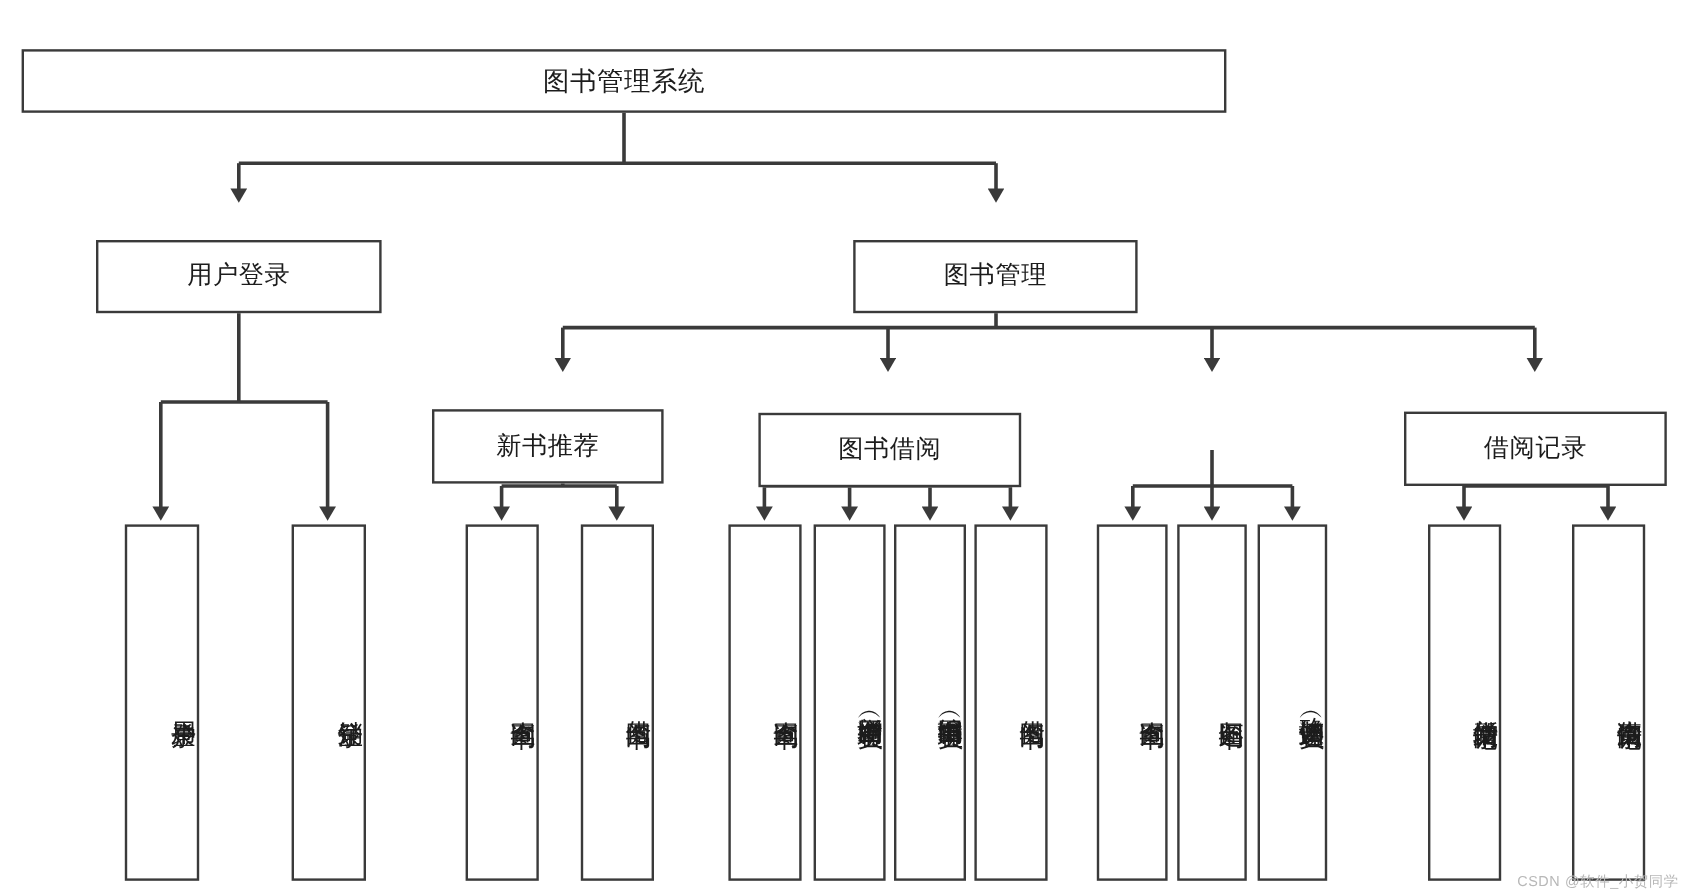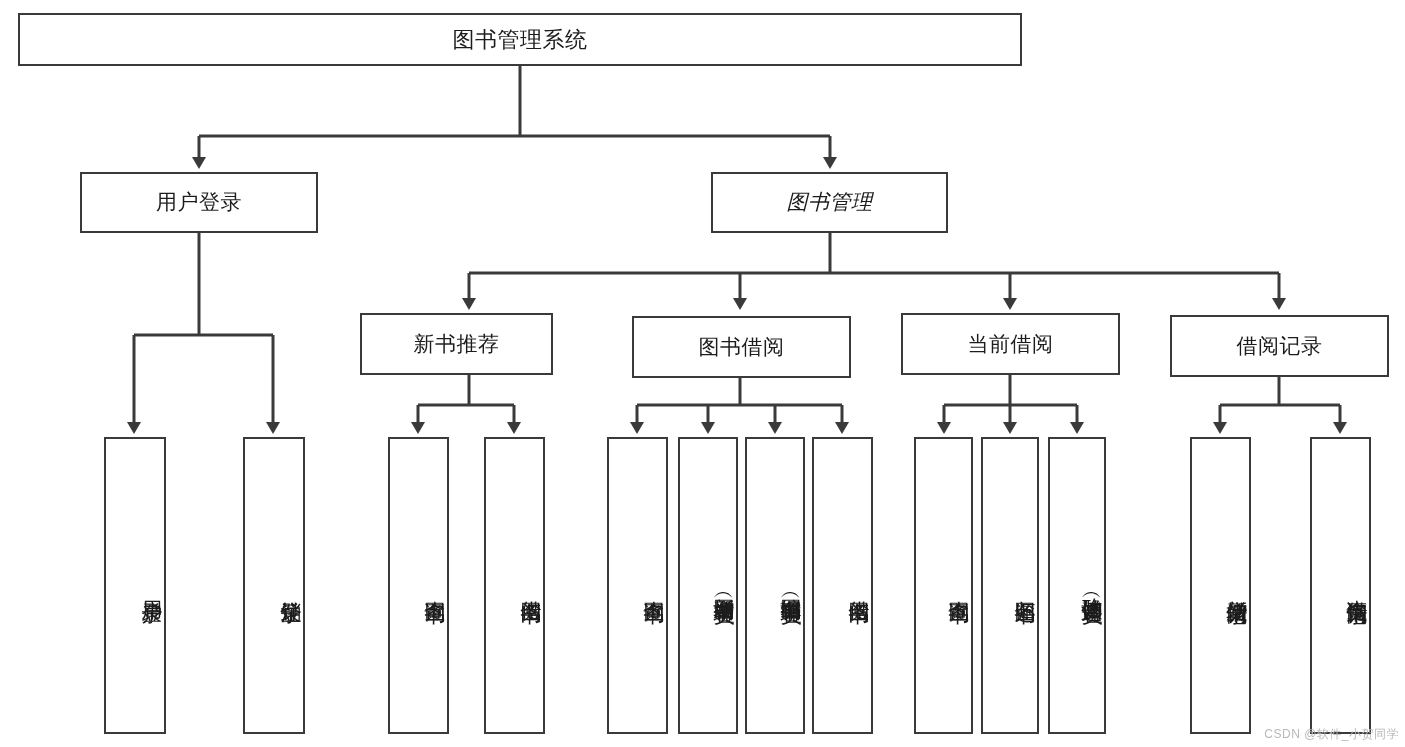--- a/index.html
+++ b/index.html
@@ -28,20 +28,21 @@
     display: flex;
     align-items: center;
     justify-content: center;
     color: #1c1c1c;
     line-height: 1.18;
     text-align: center;
   }
   .node.horiz {
     font-size: 21px;
     letter-spacing: 0.5px;
+    margin-top: 28px;
   }
   .node.vert {
     writing-mode: vertical-rl;
     text-orientation: upright;
     font-size: 21px;
     letter-spacing: 1px;
     padding: 6px 0;
     align-items: flex-start;
     justify-content: center;
   }
@@ -118,32 +119,29 @@
     </g>
   </svg>
 
   <div class="node horiz title" id="node-root" style="left: 18px; top: 13px; width: 1004px; height: 53px;">
     <span>图书管理系统</span>
   </div>
 
   <div class="node horiz" id="node-l2-0" style="left: 80px; top: 172px; width: 238px; height: 61px;">
     <span>用户登录</span>
   </div>
-  <div class="node horiz" id="node-l2-1" style="left: 711px; top: 172px; width: 237px; height: 61px; font-style: italic;">
+  <div class="node horiz" id="node-l2-1" style="left: 711px; top: 172px; width: 237px; height: 61px;">
     <span>图书管理</span>
   </div>
 
   <div class="node horiz" id="node-l3-0" style="left: 360px; top: 313px; width: 193px; height: 62px;">
     <span>新书推荐</span>
   </div>
   <div class="node horiz" id="node-l3-1" style="left: 632px; top: 316px; width: 219px; height: 62px;">
     <span>图书借阅</span>
-  </div>
-  <div class="node horiz" id="node-l3-2" style="left: 901px; top: 313px; width: 219px; height: 62px;">
-    <span>当前借阅</span>
   </div>
   <div class="node horiz" id="node-l3-3" style="left: 1170px; top: 315px; width: 219px; height: 62px;">
     <span>借阅记录</span>
   </div>
 
   <div class="node vert" id="node-leaf-0" style="left: 104px; top: 437px; width: 62px; height: 297px; font-size: 21px;">
     <span>用户登录</span>
   </div>
   <div class="node vert" id="node-leaf-1" style="left: 243px; top: 437px; width: 62px; height: 297px; font-size: 21px;">
     <span>注销登录</span>

